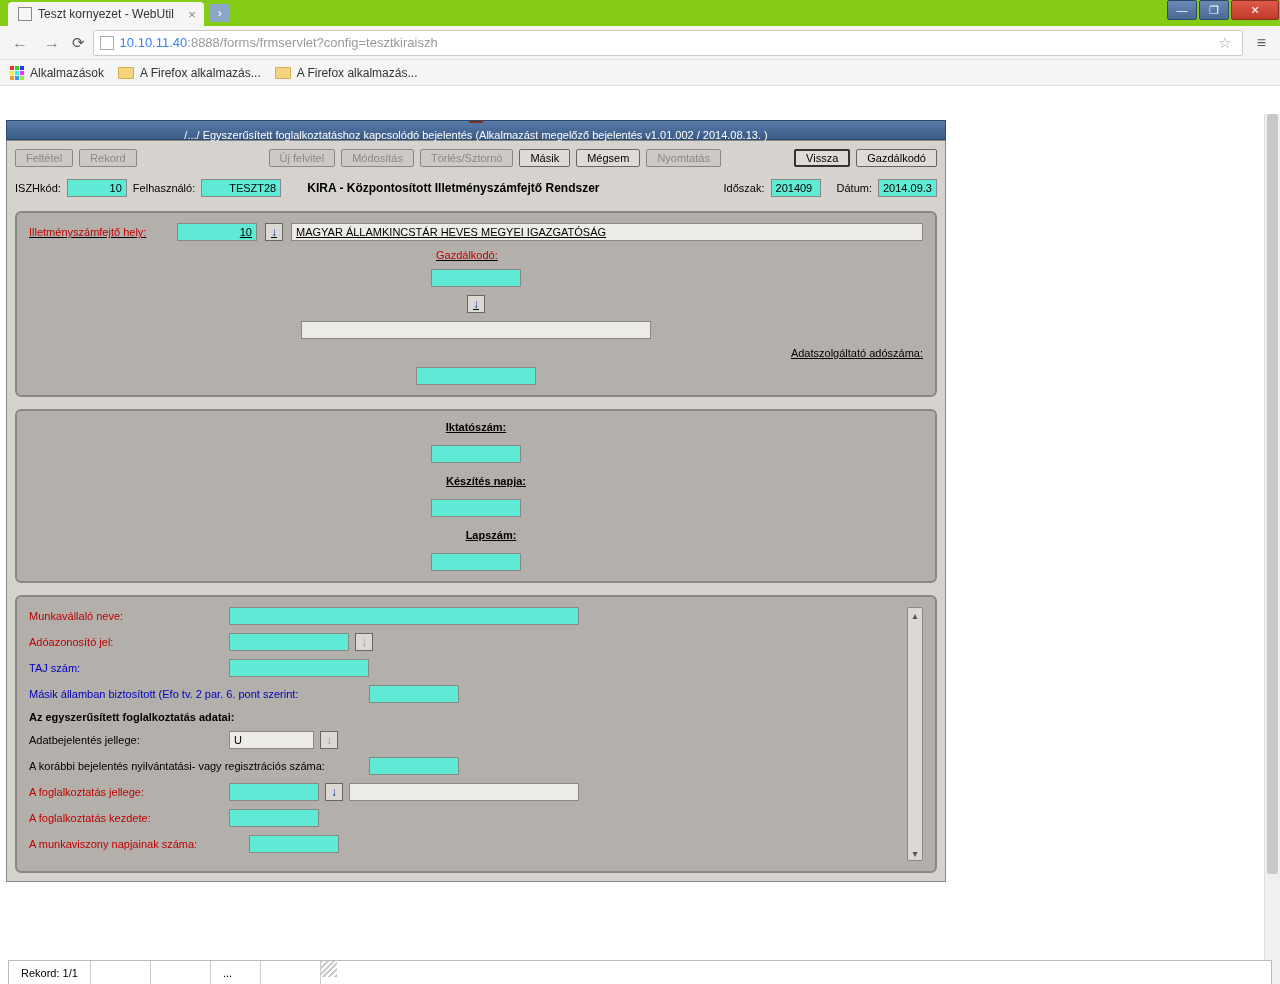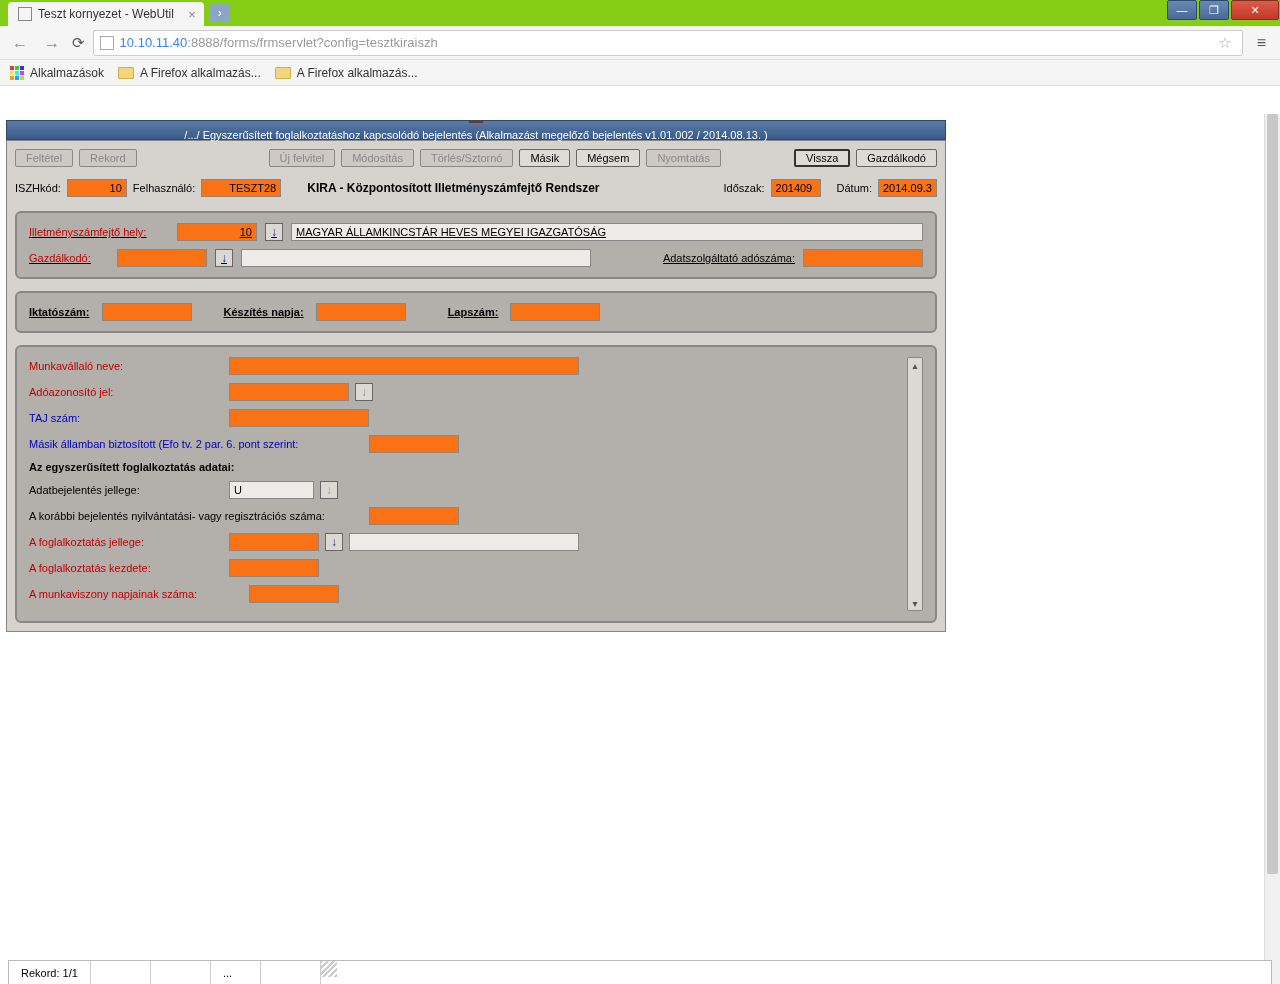--- a/index.html
+++ b/index.html
@@ -51,27 +51,27 @@
   .toolbar { display: flex; gap: 6px; margin-bottom: 12px; }
   .toolbar-spacer { flex: 1; }
   .toolbar .grp { display: flex; gap: 6px; }
   .tbtn { height: 18px; padding: 0 10px; font-size: 11px; border: 1px solid #888; background: #c5c1bd; display: inline-flex; align-items: center; border-radius: 2px; }
   .tbtn.disabled { color: #888; background: #cec9c5; }
   .tbtn.prim { background: #dedad6; color: #000; border-color: #666; }
 
   .header-row { display: flex; align-items: center; gap: 6px; margin-bottom: 14px; font-size: 11px; }
   .header-row .spacer { flex: 1; }
   .hdr-title { font-weight: bold; font-size: 12px; white-space: nowrap; padding: 0 20px; }
-  .text-input { background: #f97316; border: 1px solid #888; height: 18px; padding: 0 4px; font-size: 11px; }
+  .text-input { background: #5eead4; border: 1px solid #888; height: 18px; padding: 0 4px; font-size: 11px; }
   .text-input.right { text-align: right; }
   .text-input.ro { background: #eeece8; }
 
   .panel { background: #b3afab; border: 2px solid #888; border-radius: 6px; padding: 10px 12px; margin-bottom: 12px; }
   .row { display: flex; align-items: center; gap: 8px; margin-bottom: 8px; font-size: 11px; text-decoration: underline; }
-  .row:last-child { margin-bottom: 0; }
+  .row:last-child { margin-bottom: 0; flex-direction: column; }
   .lbl-red { color: #c00000; }
   .lbl-blue { color: #0000c0; }
   .lov-btn { width: 18px; height: 18px; border: 1px solid #666; background: #dcd8d4; display: inline-flex; align-items: center; justify-content: center; font-size: 12px; color: #003399; }
   .lov-btn.disabled { color: #999; }
 
   .main-panel { background: #b3afab; border: 2px solid #888; border-radius: 6px; padding: 10px 12px 10px 12px; display: flex; }
   .main-inner { flex: 1; }
   .mrow { display: flex; align-items: center; margin-bottom: 8px; font-size: 11px; }
   .mrow label { min-width: 200px; display: inline-block; }
   .section-h { font-weight: bold; margin: 8px 0; font-size: 11px; }

